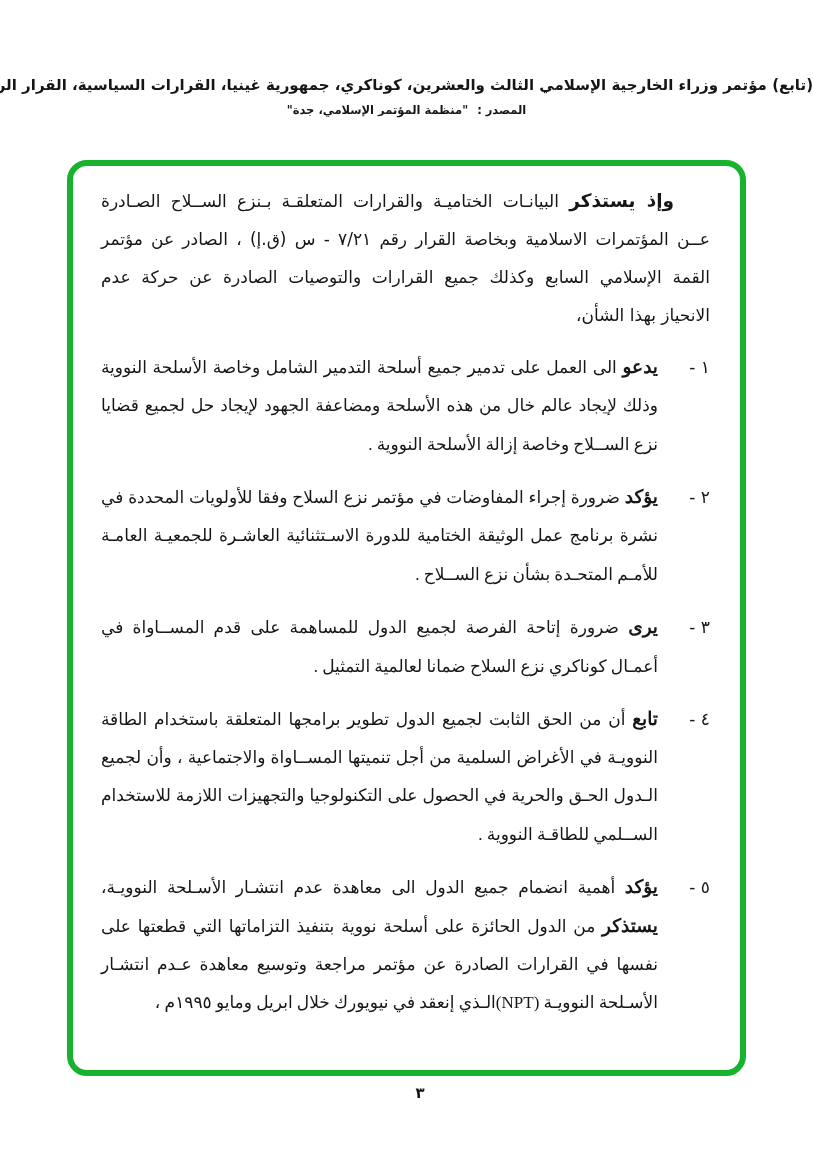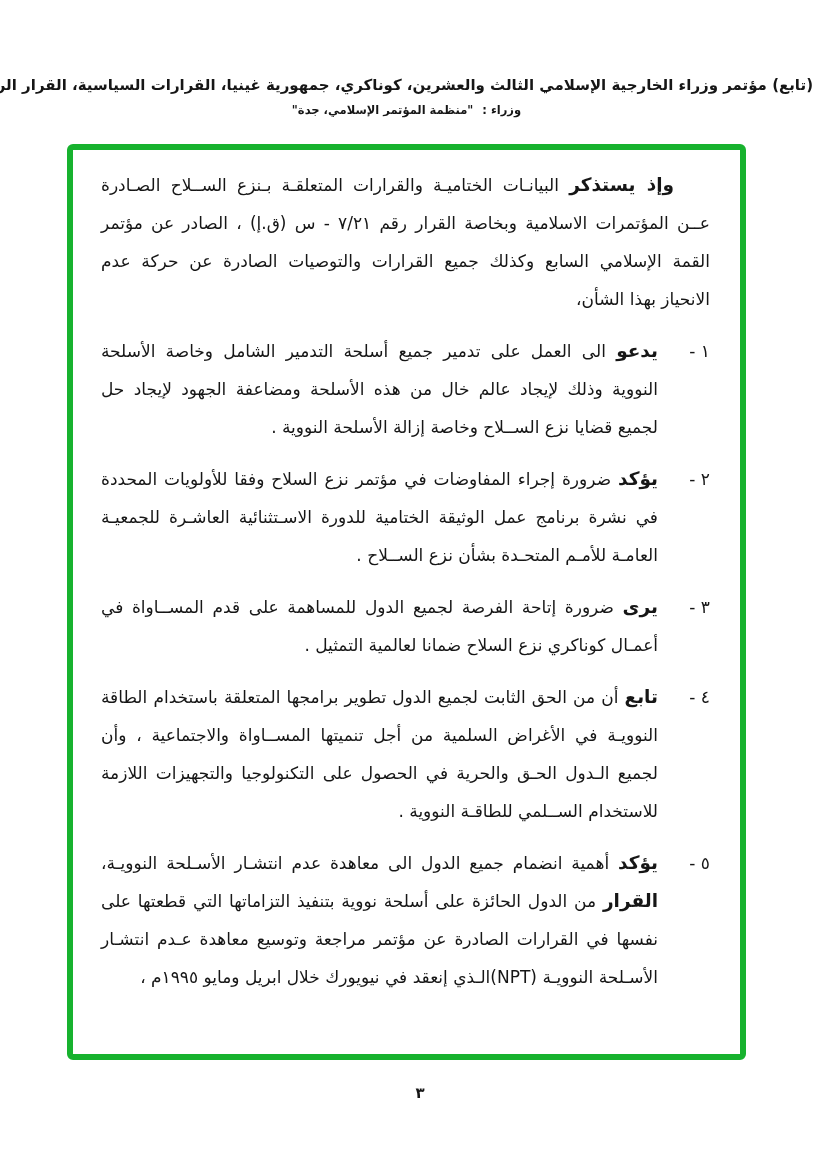--- a/index.html
+++ b/index.html
@@ -25,24 +25,24 @@
   .header-l1{
     font-size:15px;font-weight:bold;line-height:22px;
     white-space:nowrap;
   }
   .header-l2{
     margin-top:7px;font-size:11.5px;font-weight:bold;
   }
   .header-l2 .src-val{margin-right:5px;}
   
   .box{
-    position:absolute;left:67px;top:144px;
+    position:absolute;left:67px;top:160px;
     width:679px;height:916px;
     border:6px solid var(--border-green);
-    border-radius:6px;
+    border-radius:20px;
     padding:16px 30px 8px 28px;
     direction:rtl;
     background:transparent;
   }
   .pre{
     margin:0 0 14px 0;
     font-size:17px;line-height:38px;
     text-align:justify;
     text-indent:36px;
   }
@@ -56,37 +56,38 @@
     font-size:17px;line-height:38px;
   }
   .item-num{
     flex:0 0 52px;width:52px;
     text-align:right;
     padding-left:6px;
   }
   .item-body{
     flex:1;
     text-align:justify;
+    font-family:Liberation Serif, serif;
   }
   
   .pageno{
     position:absolute;left:404px;top:1084px;width:32px;
     text-align:center;
     font-size:15px;font-weight:bold;
   }
 </style>
 </head>
 <body>
 
 <div class="page">
 
   <div class="header">
     <div class="header-l1">(تابع) مؤتمر وزراء الخارجية الإسلامي الثالث والعشرين، كوناكري، جمهورية غينيا، القرارات السياسية، القرار الرقم ٢٣/٢٠-س</div>
     <div class="header-l2">
-      <span>وزراء :</span>
+      <span>المصدر :</span>
       <span class="src-val">"منظمة المؤتمر الإسلامي، جدة"</span>
     </div>
   </div>
 
   <div class="box">
 
     <p class="pre">
       <span class="lead">وإذ يستذكر</span>
       <span>البيانـات الختاميـة والقرارات المتعلقـة بـنزع الســلاح الصـادرة عــن المؤتمرات الاسلامية وبخاصة القرار رقم ٧/٢١ - س (ق.إ) ، الصادر عن مؤتمر القمة الإسلامي السابع وكذلك جميع القرارات والتوصيات الصادرة عن حركة عدم الانحياز بهذا الشأن،</span>
     </p>
@@ -130,21 +131,21 @@
         <span class="lead"></span>
         <span></span>
       </div>
     </div>
 
     <div class="item">
       <div class="item-num">٥ -</div>
       <div class="item-body">
         <span class="lead">يؤكد</span>
         <span>أهمية انضمام جميع الدول الى معاهدة عدم انتشـار الأسـلحة النوويـة،</span>
-        <span class="lead">القرار</span>
+        <span class="lead">يستذكر</span>
         <span>من الدول الحائزة على أسلحة نووية بتنفيذ التزاماتها التي قطعتها على نفسها في القرارات الصادرة عن مؤتمر مراجعة وتوسيع معاهدة عـدم انتشـار الأسـلحة النوويـة (NPT)الـذي إنعقد في نيويورك خلال ابريل ومايو ١٩٩٥م ،</span>
       </div>
     </div>
 
   </div>
 
   <div class="pageno">٣</div>
 
 </div>
 

